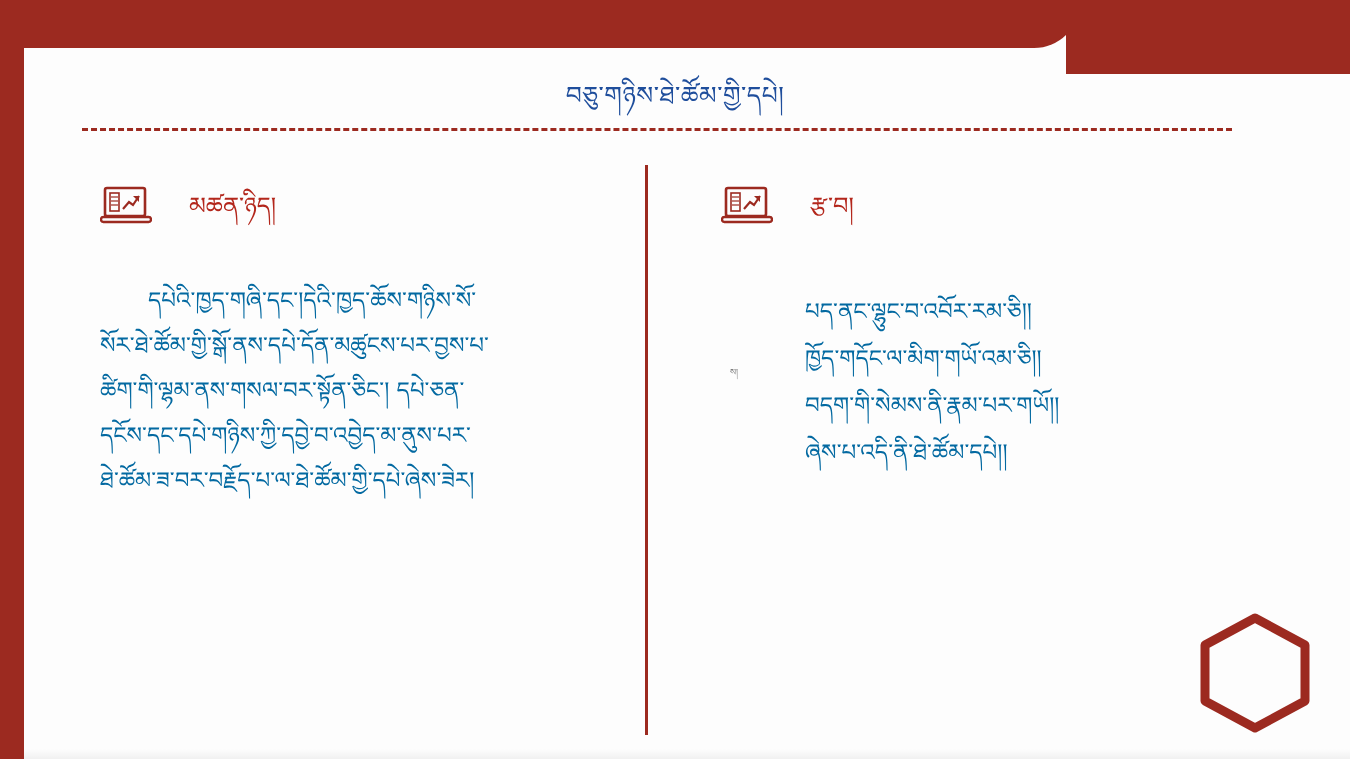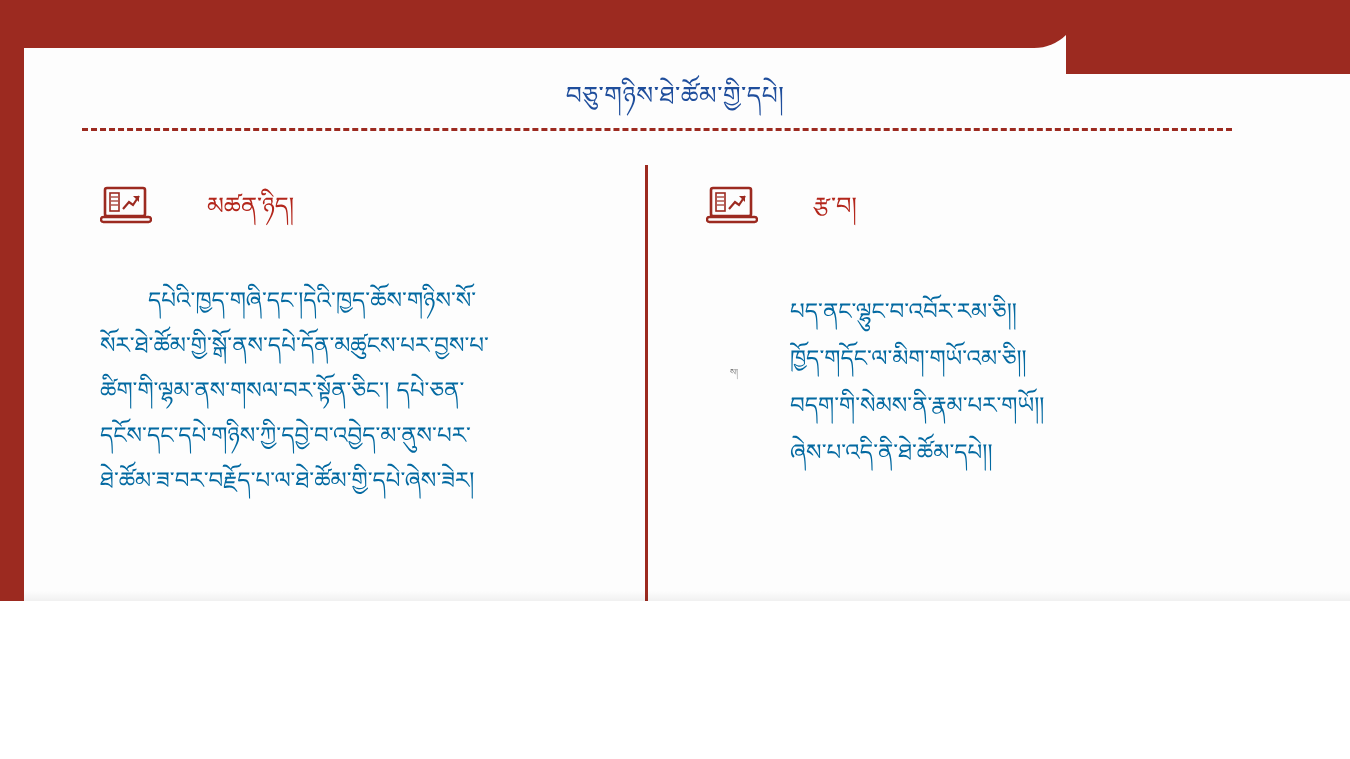--- a/index.html
+++ b/index.html
@@ -9,21 +9,21 @@
   body {
     width: 1350px;
     height: 759px;
     background: #ffffff;
     font-family: "DejaVu Sans", "Liberation Sans", sans-serif;
     overflow: hidden;
   }
   .slide {
     position: relative;
     width: 1350px;
-    height: 601px;
+    height: 759px;
     background: #fdfdfd;
     overflow: hidden;
   }
   
   .left-bar {
     position: absolute;
     left: 0;
     top: 0;
     width: 24px;
     height: 759px;
@@ -73,26 +73,26 @@
     top: 165px;
     width: 3px;
     height: 570px;
     background: #9c2a20;
   }
   .col {
     position: absolute;
     top: 178px;
   }
   .col-left { left: 100px; width: 520px; }
-  .col-right { left: 706px; width: 560px; }
+  .col-right { left: 721px; width: 560px; }
 
   .col-head {
     display: flex;
     align-items: center;
-    gap: 55px;
+    gap: 37px;
     height: 56px;
   }
   .head-icon {
     width: 52px;
     height: 42px;
     position: relative;
     flex: 0 0 auto;
   }
   .head-label {
     color: #b3261b;

